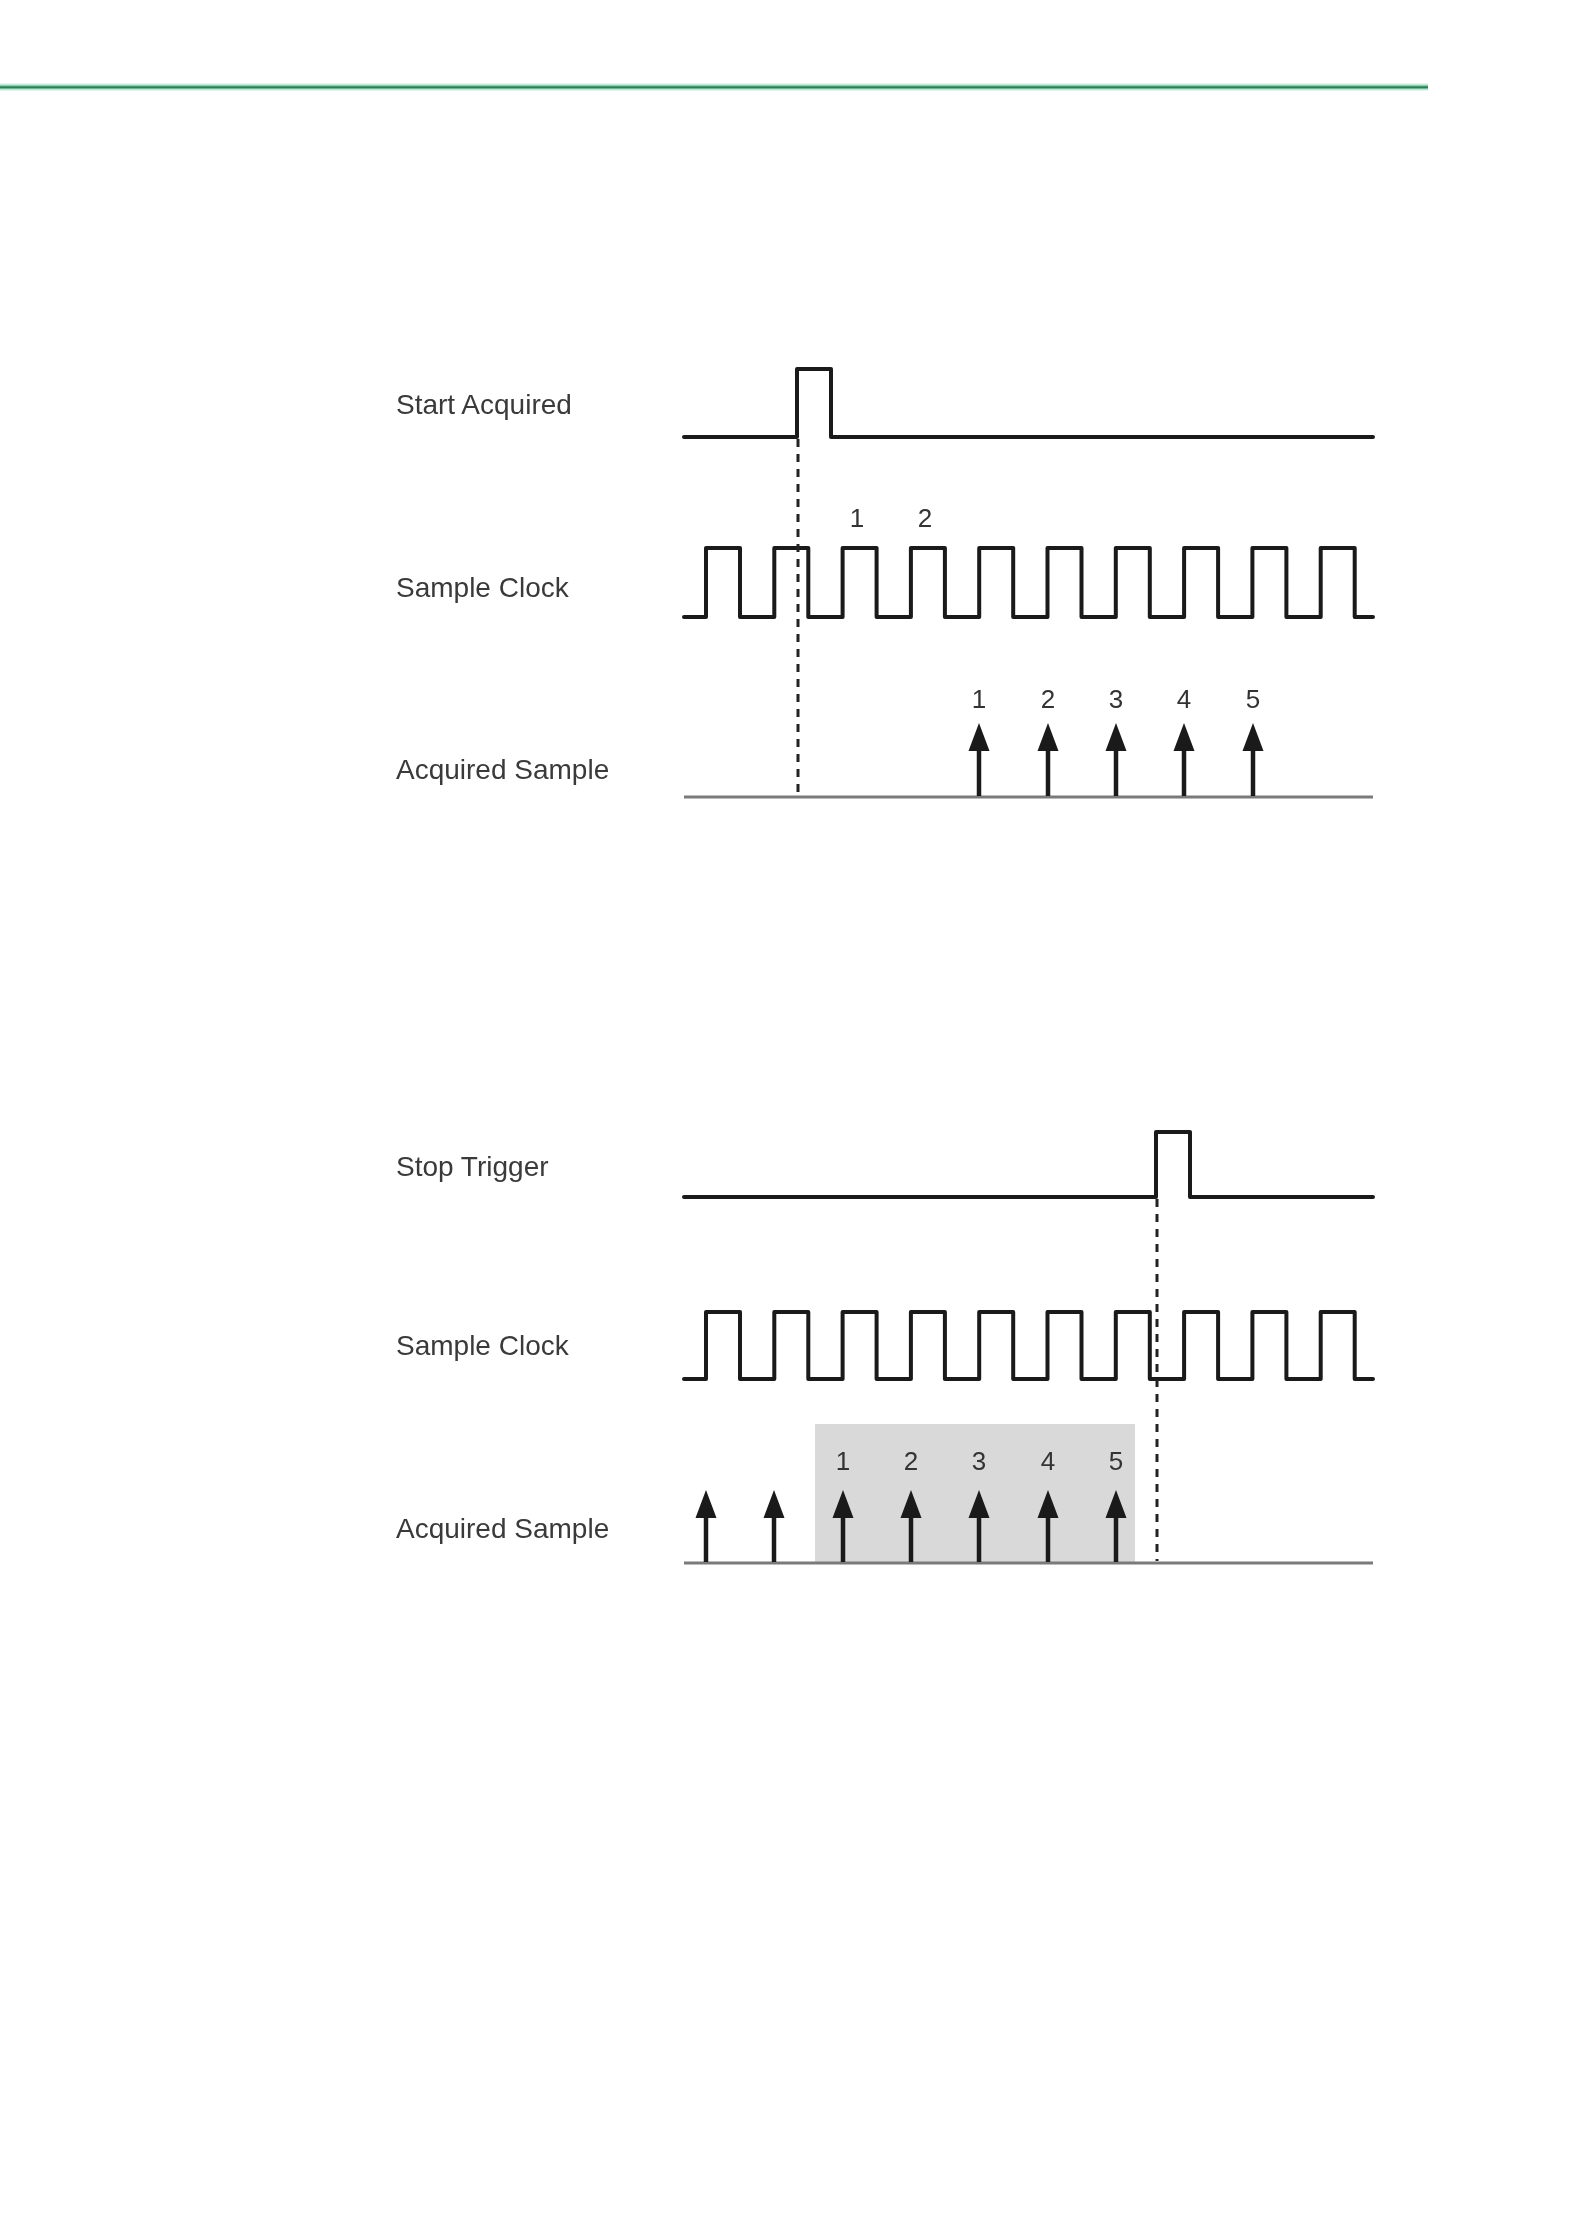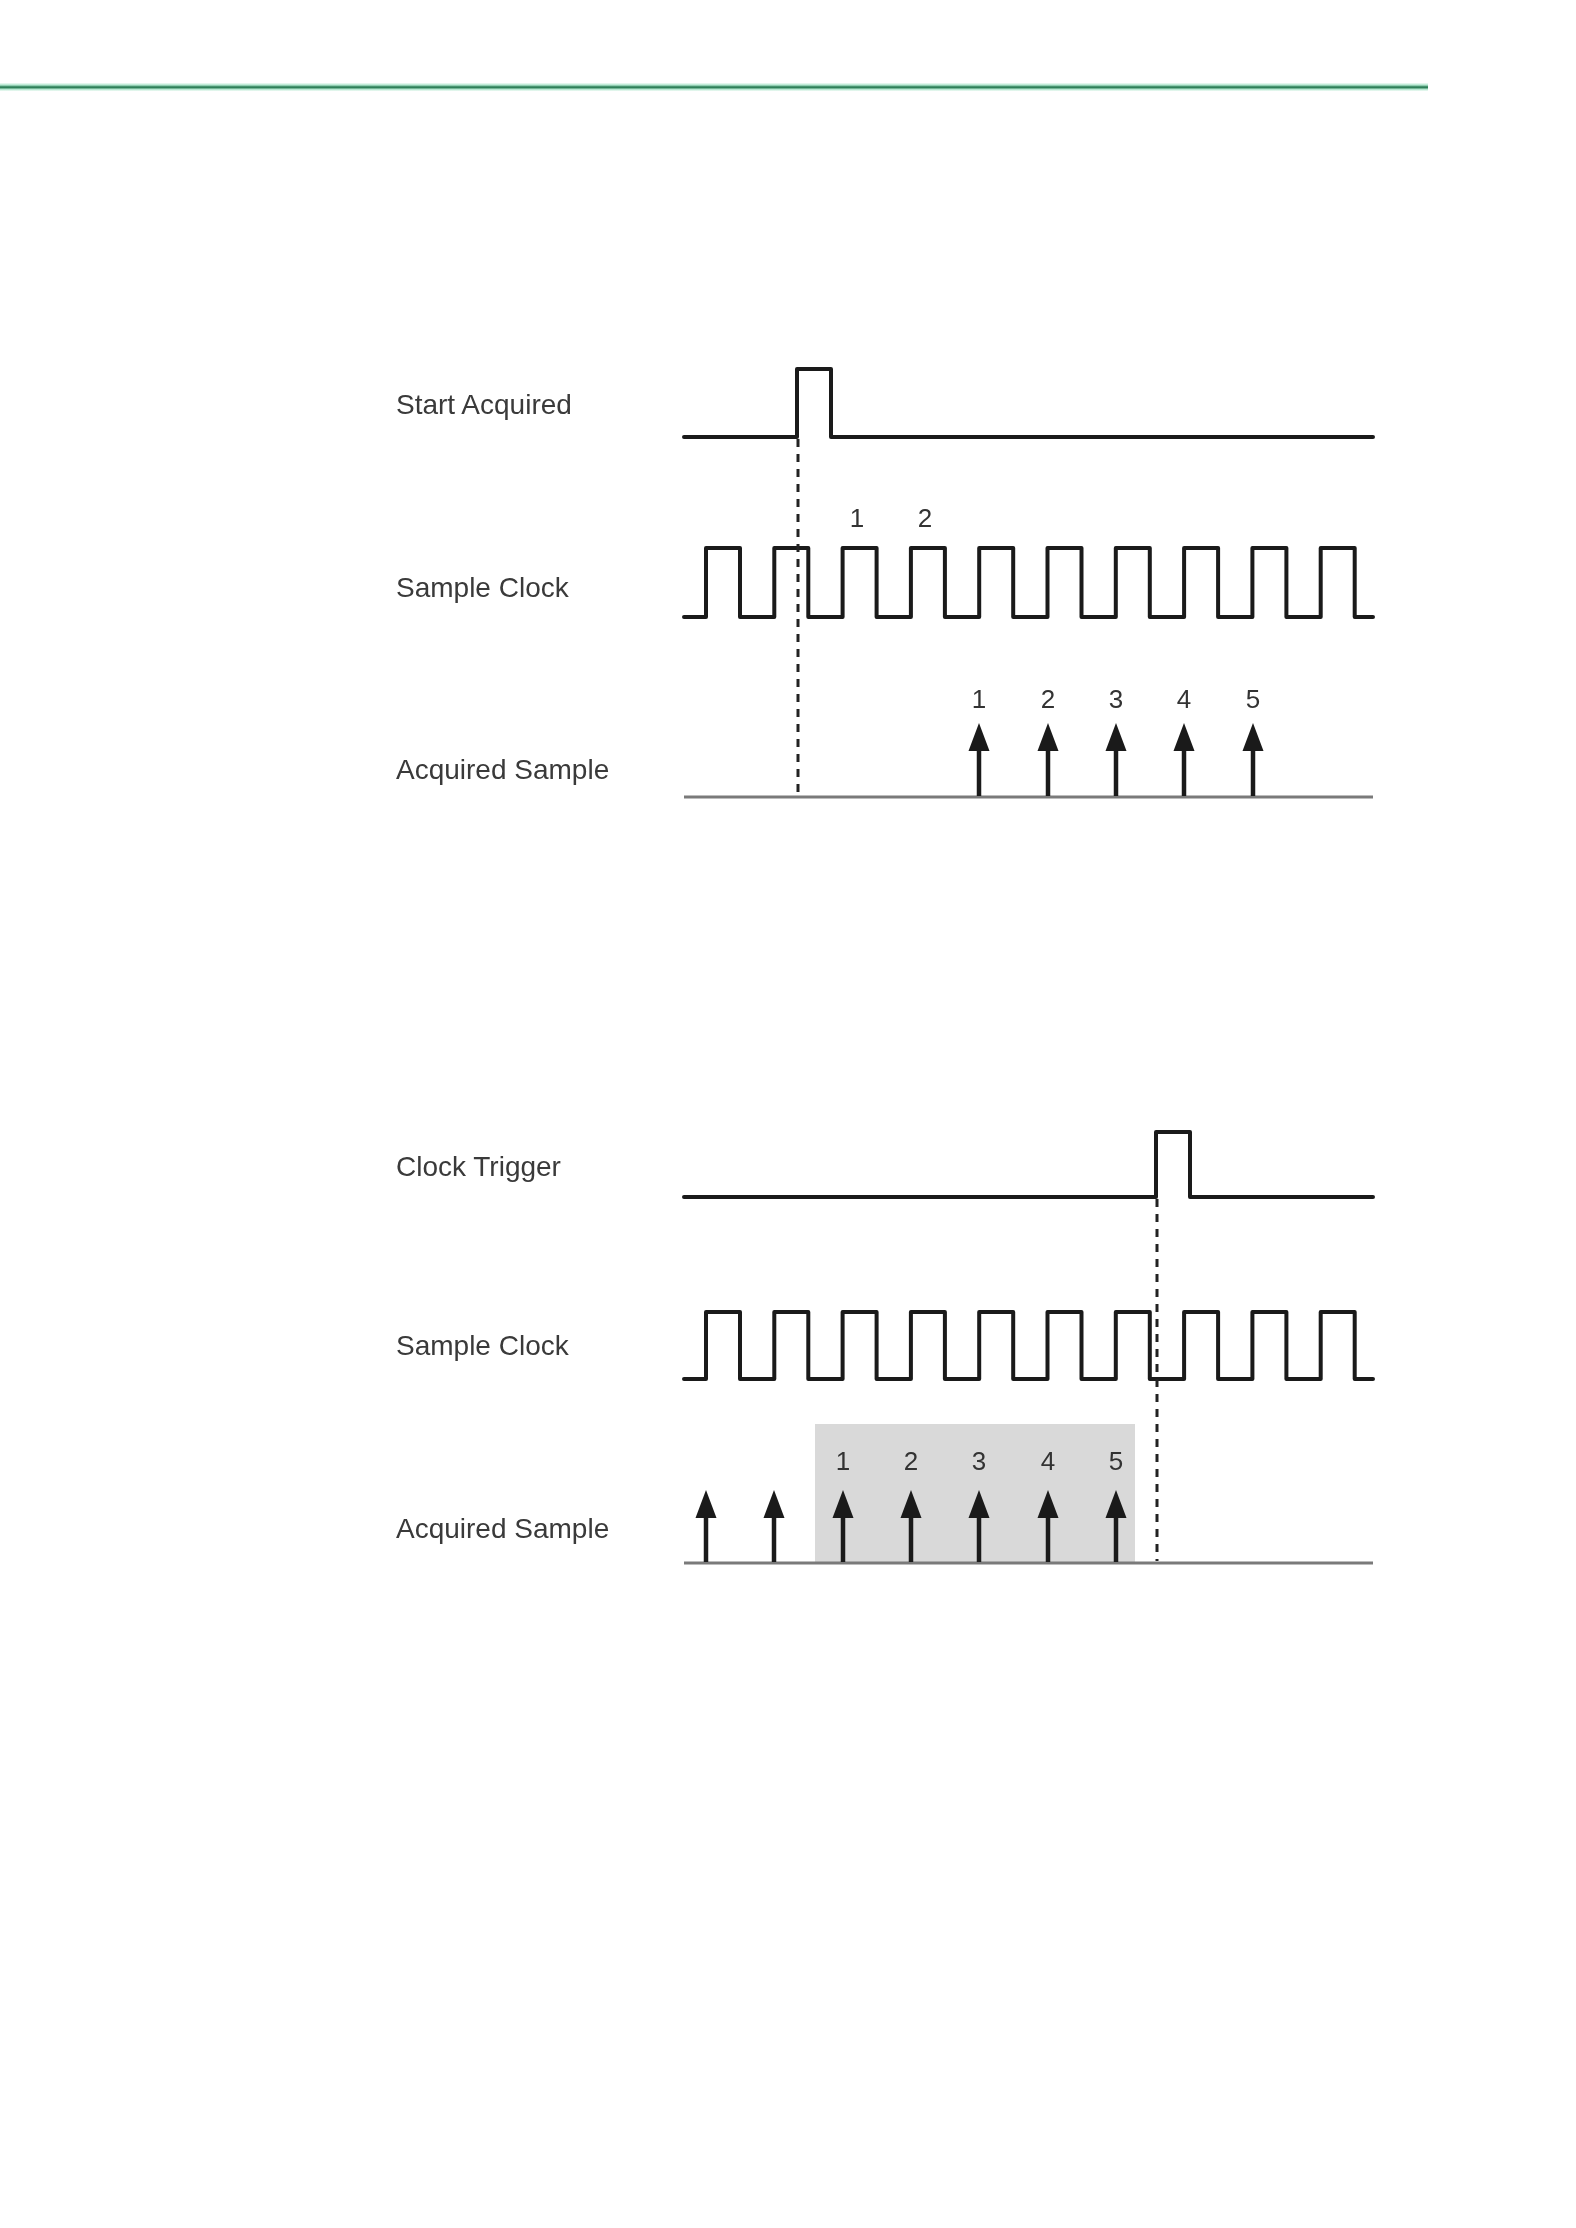--- a/index.html
+++ b/index.html
@@ -115,16 +115,16 @@
         </g>
         <text x="1116" y="1470" text-anchor="middle" font-family="&quot;Liberation Sans&quot;, sans-serif" font-size="26" fill="#333333">5</text>
         <line x1="1157" y1="1199" x2="1157" y2="1561" stroke="#222222" stroke-width="3" stroke-dasharray="8 7"></line>
       </g>
     </svg>
 
   <div class="row-label" id="lbl-d1-trigger">Start Acquired</div>
   <div class="row-label" id="lbl-d1-clock">Sample Clock</div>
   <div class="row-label" id="lbl-d1-samples">Acquired Sample</div>
 
-  <div class="row-label" id="lbl-d2-trigger">Clock Trigger</div>
+  <div class="row-label" id="lbl-d2-trigger">Stop Trigger</div>
   <div class="row-label" id="lbl-d2-clock">Sample Clock</div>
   <div class="row-label" id="lbl-d2-samples">Acquired Sample</div>
 </div>
 
 </body></html>

